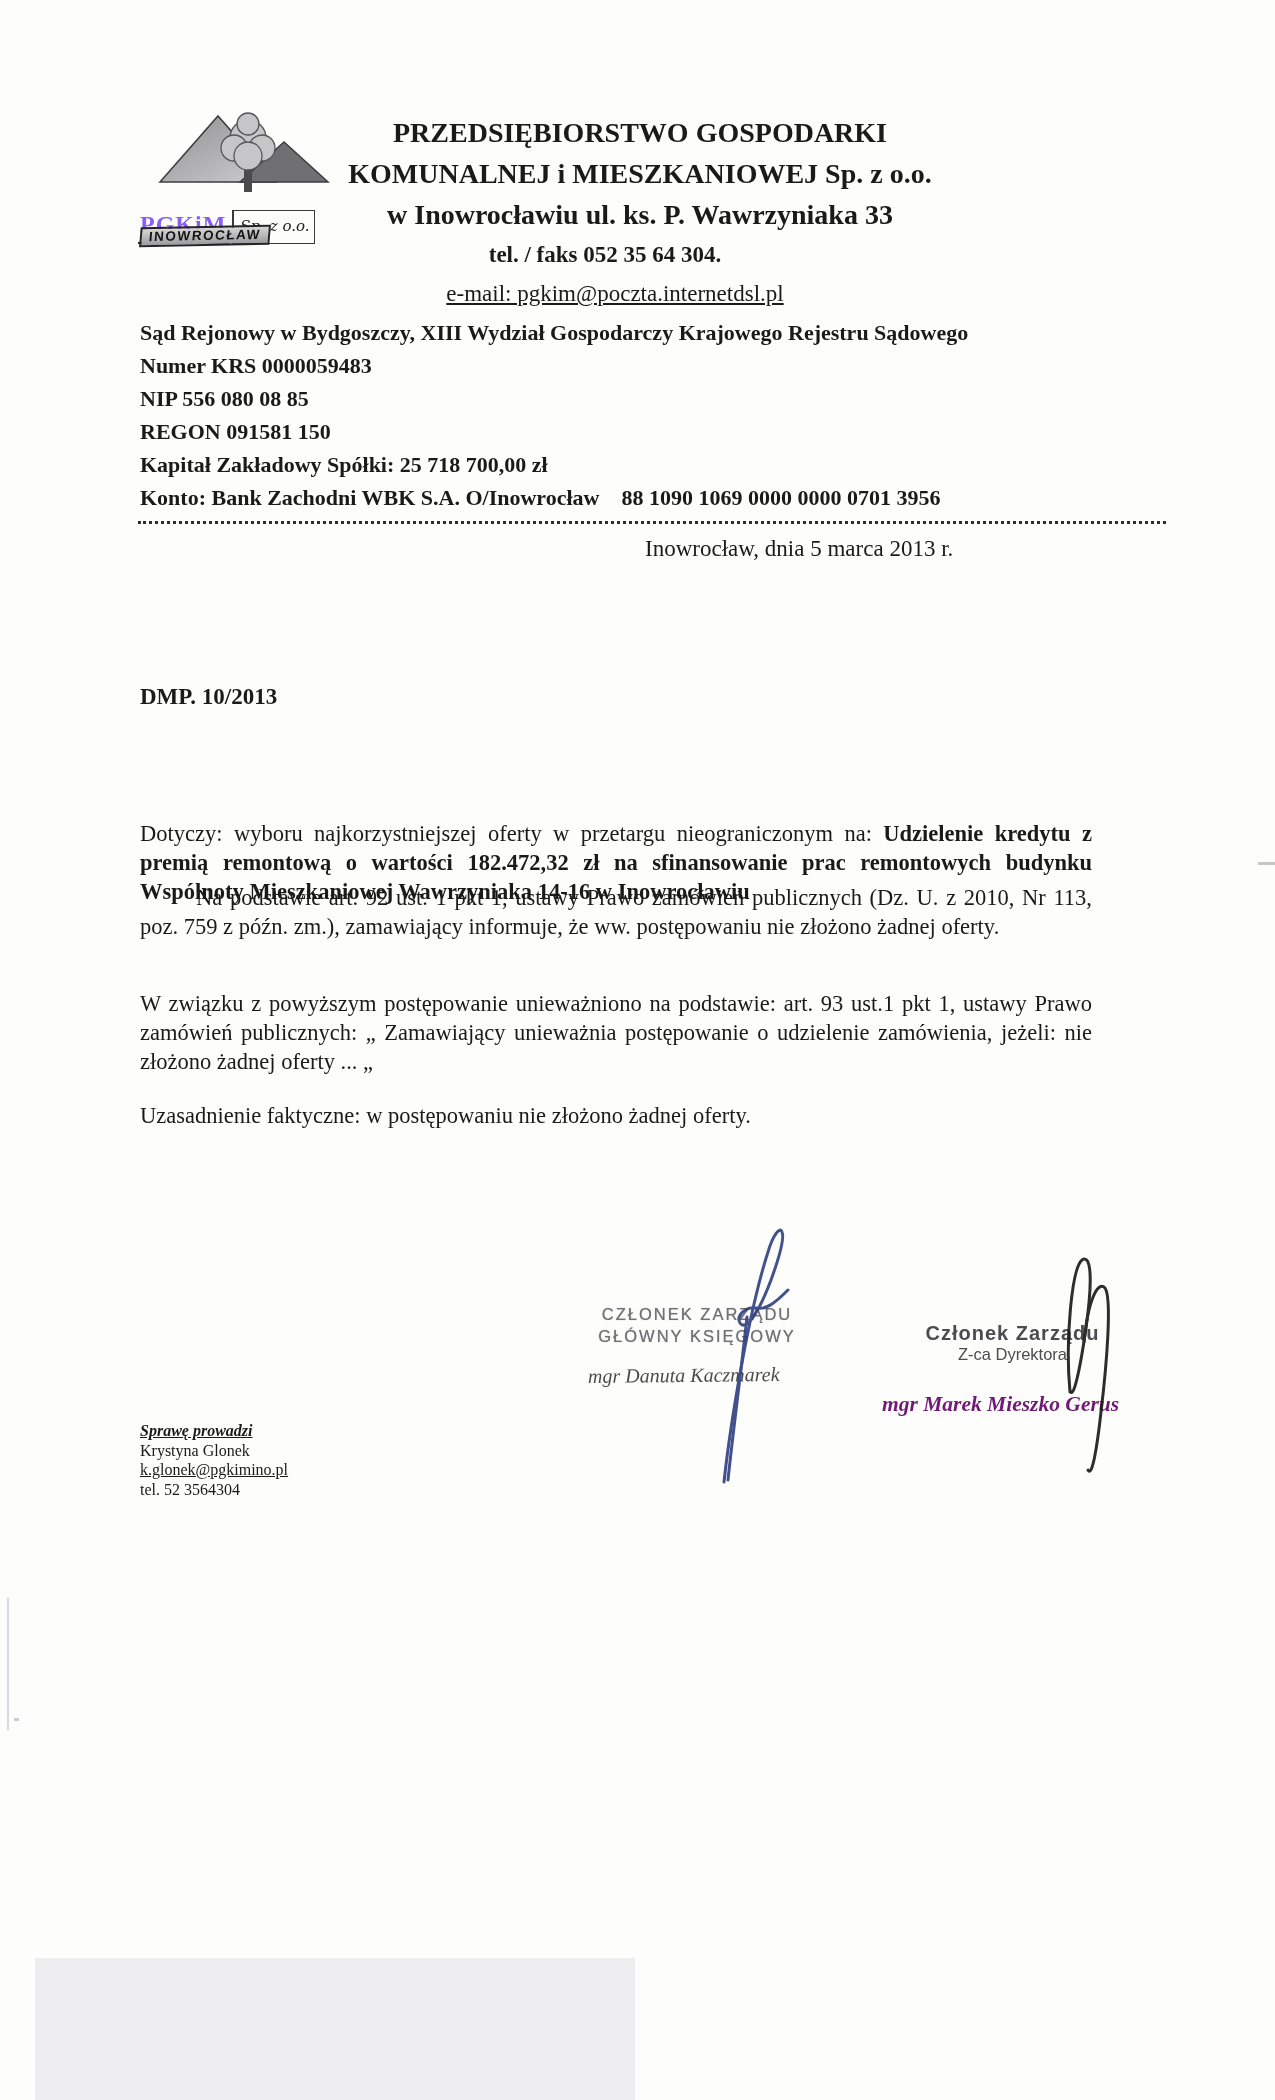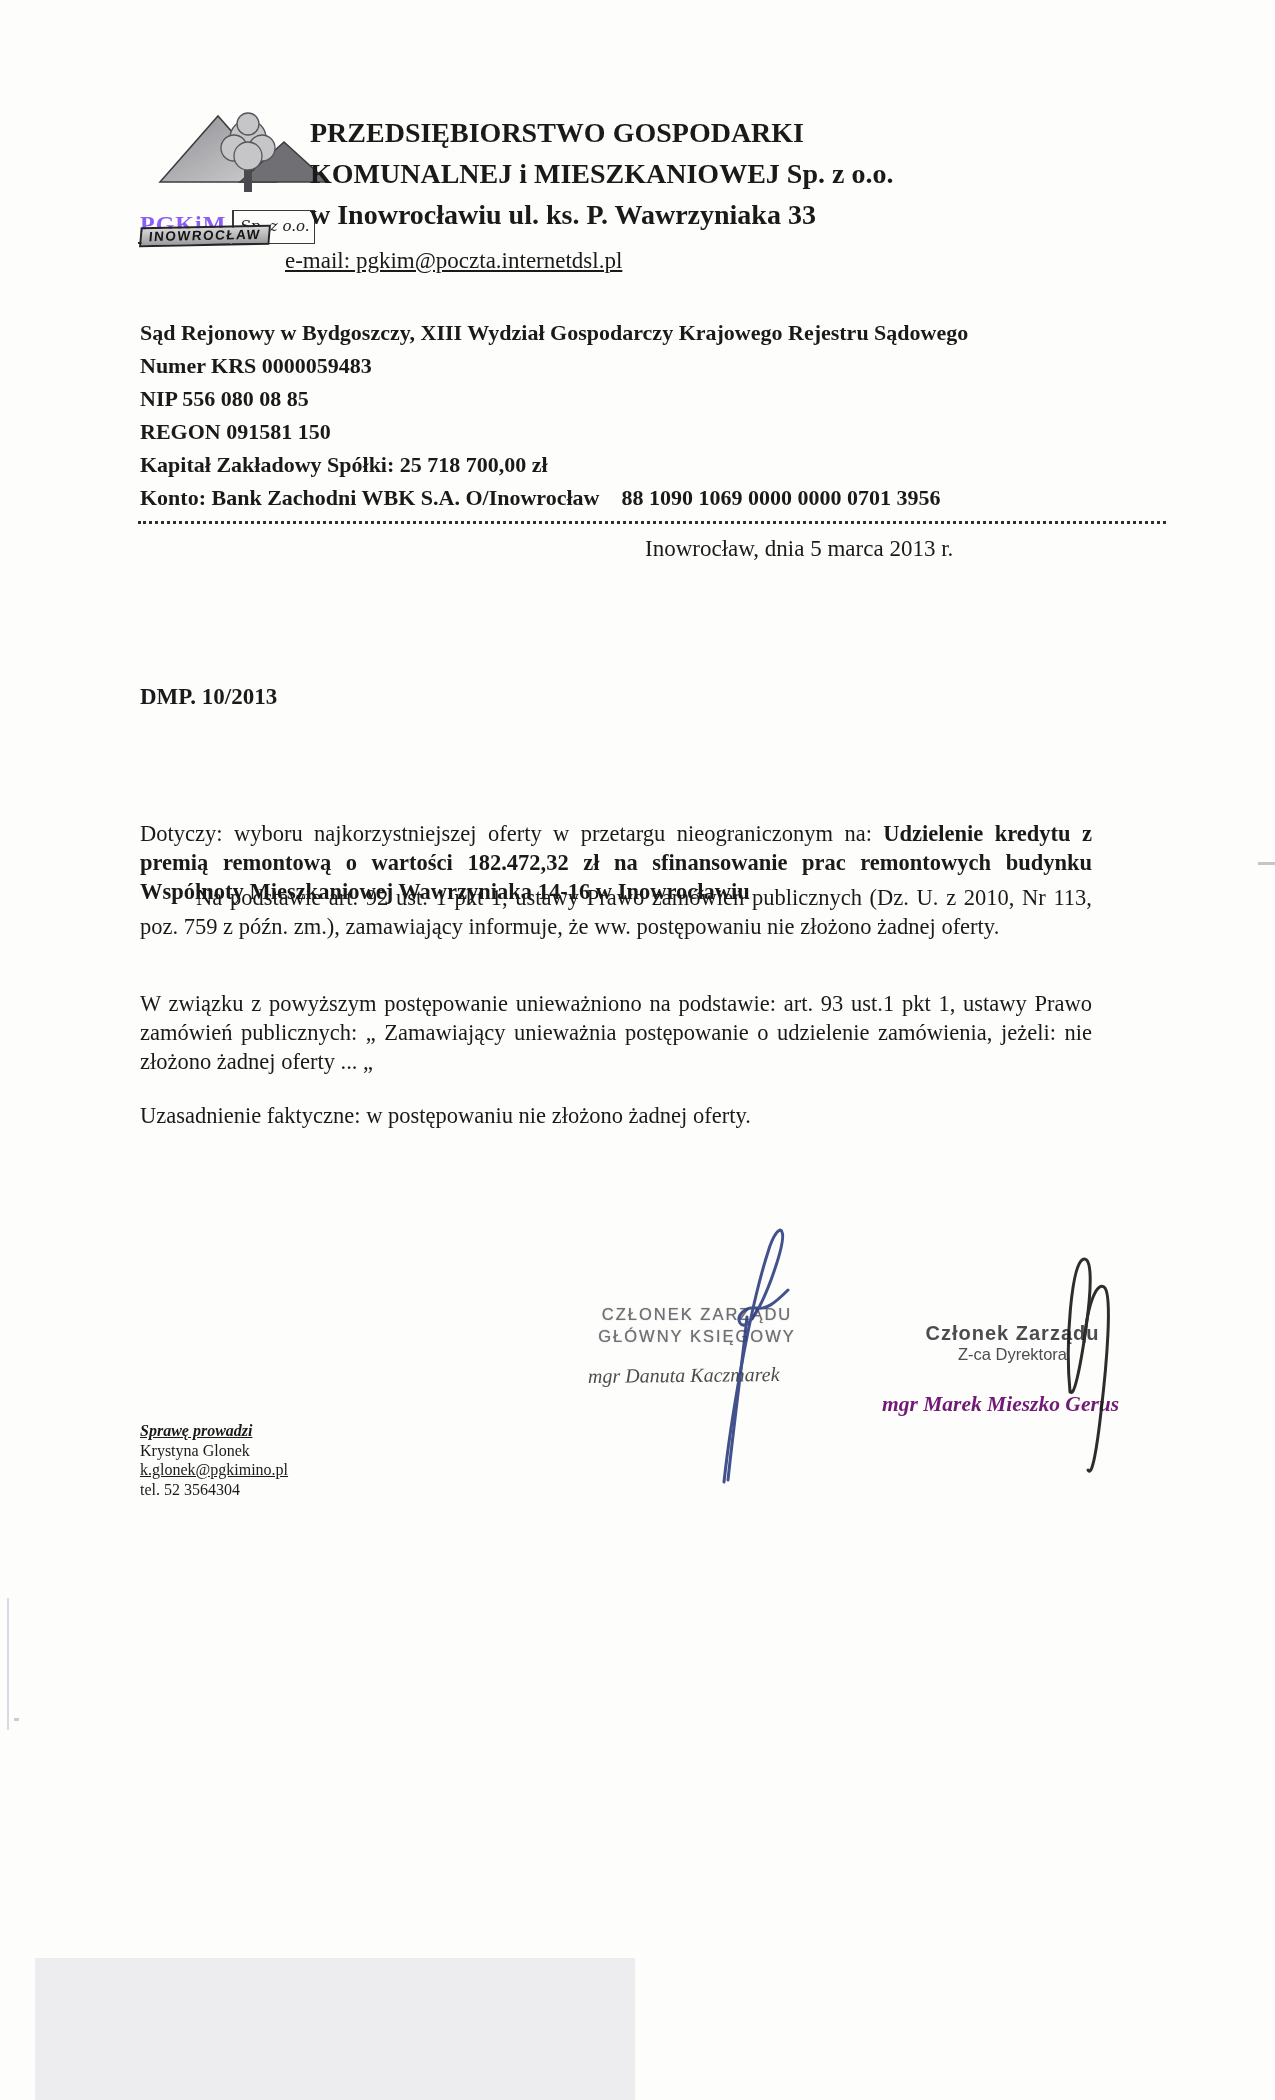--- a/index.html
+++ b/index.html
@@ -20,21 +20,21 @@
     padding:6px 5px 8px 6px;margin-left:2px;font-family:"DejaVu Serif", serif;margin-top:20px;
   }
   .logo-banner{
     position:absolute;left:2px;top:118px;display:inline-block;
     background:linear-gradient(#d6d6d6,#9d9da1);border:2px solid #242424;
     transform:skewX(-6deg) rotate(-1.2deg);padding:0 7px 1px 7px;
     font-weight:bold;font-size:13.5px;letter-spacing:1.5px;color:#141414;
     font-family:"Liberation Sans", sans-serif;
   }
   
-  .lh{position:absolute;left:310px;top:112px;width:660px;}
+  .lh{position:absolute;left:310px;top:112px;width:660px;text-align:center;}
   .lh-line{font-weight:bold;font-size:28px;line-height:41px;white-space:nowrap;}
   .lh-phone{font-weight:bold;font-size:23px;margin-top:7px;transform:translateX(-35px);}
   .lh-email{font-size:23px;margin-top:13px;text-decoration:underline;transform:translateX(-25px);}
   
   .registry{position:absolute;left:140px;top:316px;width:1000px;font-weight:bold;font-size:22px;line-height:33px;}
   .registry .pre{white-space:pre-wrap;}
   
   .dots{position:absolute;left:138px;top:505px;width:1028px;height:16px;border-bottom:3px dotted #2e2e2e;}
   .dateline{position:absolute;left:645px;top:536px;width:400px;text-align:left;font-size:23px;}
   
@@ -95,20 +95,21 @@
       <span class="logo-abbr">PGKiM</span>
       <span class="logo-suffix">Sp. z o.o.</span>
     </div>
     <div class="logo-banner">INOWROCŁAW</div>
   </div>
 
   <div class="lh">
     <div class="lh-line">PRZEDSIĘBIORSTWO GOSPODARKI</div>
     <div class="lh-line">KOMUNALNEJ i MIESZKANIOWEJ Sp. z o.o.</div>
     <div class="lh-line">w Inowrocławiu ul. ks. P. Wawrzyniaka 33</div>
+    <div class="lh-phone">tel. / faks 052 35 64 304.</div>
     <div class="lh-email">e-mail: pgkim@poczta.internetdsl.pl</div>
   </div>
 
   <div class="registry">
     <div>Sąd Rejonowy w Bydgoszczy, XIII Wydział Gospodarczy Krajowego Rejestru Sądowego</div>
     <div>Numer KRS 0000059483</div>
     <div>NIP 556 080 08 85</div>
     <div>REGON 091581 150</div>
     <div>Kapitał Zakładowy Spółki: 25 718 700,00 zł</div>
     <div class="pre">Konto: Bank Zachodni WBK S.A. O/Inowrocław    88 1090 1069 0000 0000 0701 3956</div>

